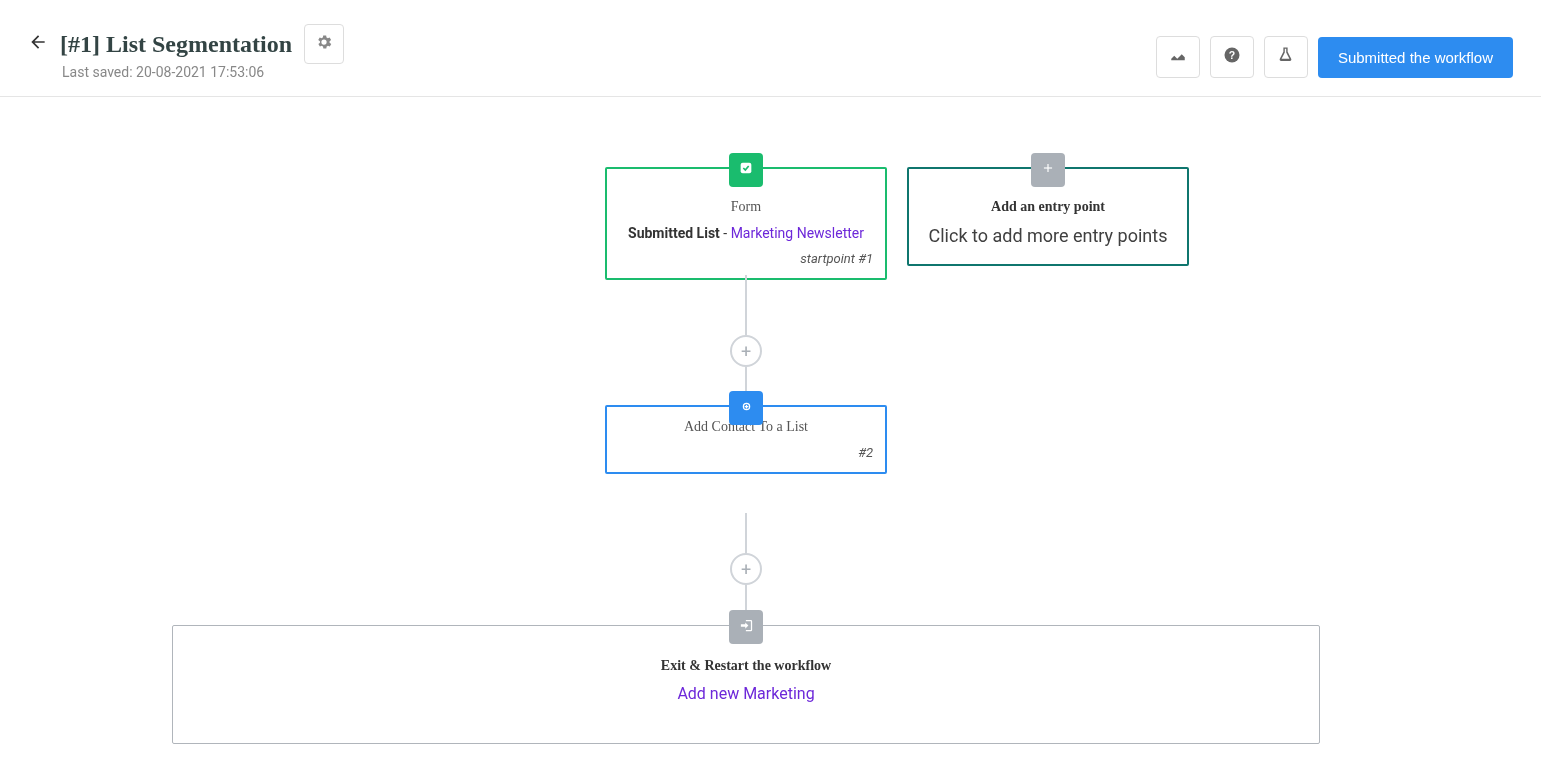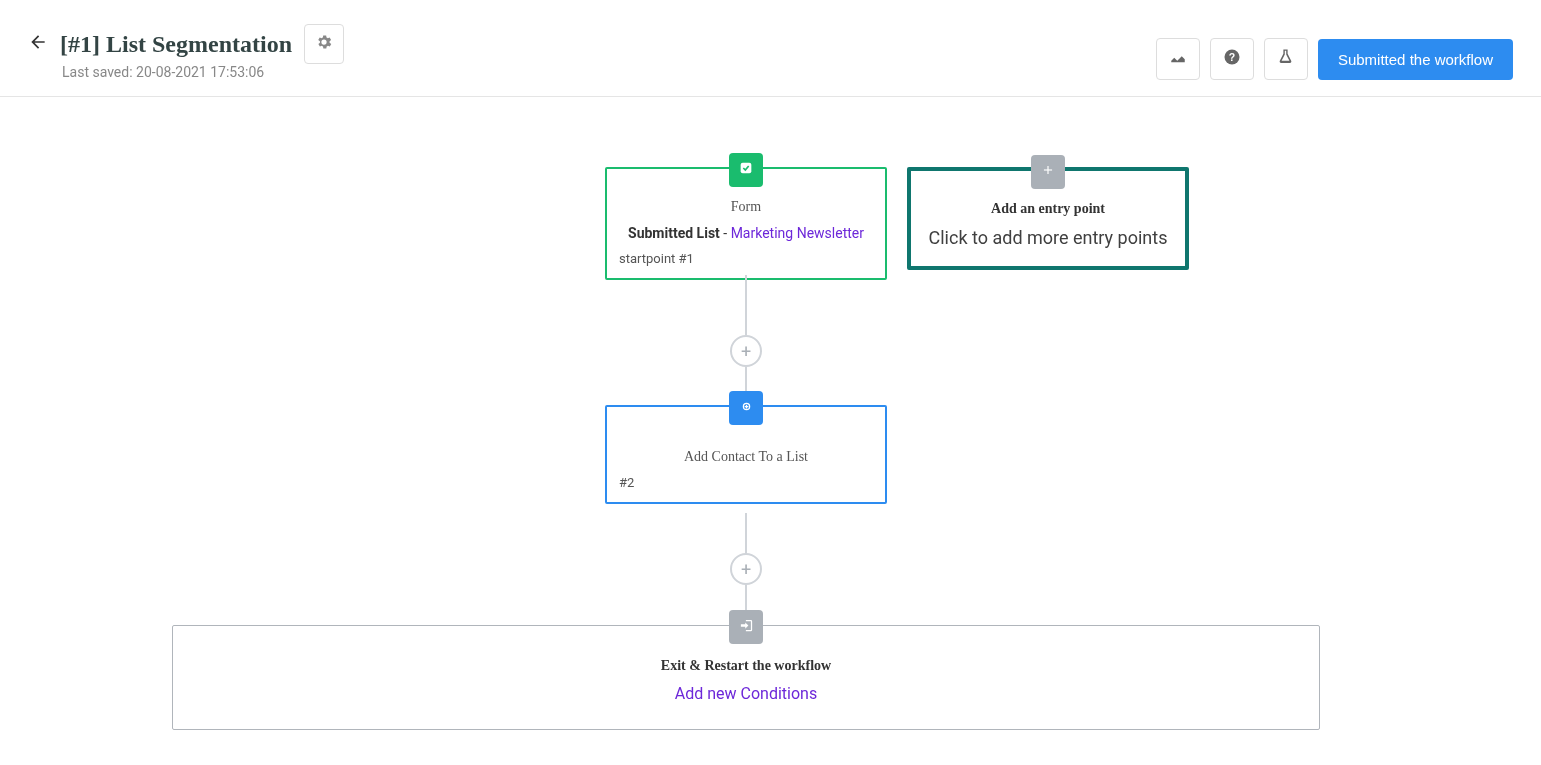--- a/index.html
+++ b/index.html
@@ -1,45 +1,45 @@
 <!DOCTYPE html>
 <html><head>
 <meta charset="utf-8">
 <style>
 * { box-sizing: border-box; margin: 0; padding: 0; }
 body { font-family: -apple-system, BlinkMacSystemFont, "Segoe UI", Roboto, Arial, sans-serif; background: #fff; color: #333; }
-.header { display: flex; align-items: flex-end; justify-content: space-between; padding: 24px 28px 16px 28px; border-bottom: 1px solid #e5e5e5; }
+.header { display: flex; align-items: center; justify-content: space-between; padding: 24px 28px 16px 28px; border-bottom: 1px solid #e5e5e5; }
 .header-left { display: flex; flex-direction: column; }
 .header-title-row { display: flex; align-items: center; gap: 12px; }
 .back-arrow { cursor: pointer; font-size: 22px; color: #333; }
 .title { font-family: Georgia, "Times New Roman", serif; font-size: 24px; font-weight: bold; color: #344; }
 .gear-btn { width: 40px; height: 40px; border: 1px solid #ddd; border-radius: 4px; background: #fff; display: flex; align-items: center; justify-content: center; cursor: pointer; color: #888; font-size: 18px; }
 .last-saved { color: #888; font-size: 14px; margin-top: 0; margin-left: 34px; }
 .header-right { display: flex; align-items: center; gap: 10px; margin-top: 10px; }
 .icon-btn { width: 44px; height: 42px; border: 1px solid #ddd; border-radius: 4px; background: #fff; display: flex; align-items: center; justify-content: center; cursor: pointer; color: #666; font-size: 17px; }
 .activate-btn { background: #2d8cf0; color: #fff; border: none; border-radius: 4px; padding: 12px 20px; font-size: 15px; cursor: pointer; }
 .canvas { position: relative; height: 650px; overflow-y: auto; }
 .canvas-inner { position: relative; width: 100%; height: 760px; }
 
 .node { position: absolute; background: #fff; border-radius: 2px; text-align: center; }
 .node-green { border: 2px solid #1abc6e; width: 282px; padding: 30px 12px 12px 12px; }
-.node-blue { border: 2px solid #2d8cf0; width: 282px; padding: 42px 12px 12px 12px; }
-.node-gray { border: 4px solid #0f766e; width: 282px; padding: 30px 12px 18px 12px; }
-.node-exit { border: 1px solid #b0b5bb; width: 1148px; padding: 32px 12px 26px 12px; }
+.node-blue { border: 2px solid #2d8cf0; width: 282px; padding: 12px 12px 12px 12px; }
+.node-gray { border: 2px solid #0f766e; width: 282px; padding: 30px 12px 18px 12px; }
+.node-exit { border: 1px solid #b0b5bb; width: 1148px; padding: 32px 12px 40px 12px; }
 
 .badge { position: absolute; top: -16px; left: 50%; transform: translateX(-50%); width: 34px; height: 34px; border-radius: 4px; display: flex; align-items: center; justify-content: center; color: #fff; font-size: 15px; }
 .badge-green { background: #1abc6e; }
 .badge-blue { background: #2d8cf0; }
 .badge-gray { background: #aab0b7; }
 
 .node-title { color: #555; font-size: 14px; margin-bottom: 10px; font-family: Liberation Serif, serif; }
 .node-sub { color: #333; font-size: 14px; }
 .node-sub b { font-weight: bold; }
 .node-link { color: #6d28d9; cursor: pointer; }
-.node-footer { text-align: left; color: #555; font-size: 13px; margin-top: 10px; }
+.node-footer { text-align: right; color: #555; font-size: 13px; margin-top: 10px; font-style: italic; }
 .node-desc { color: #404040; font-size: 18px; margin-top: 8px; }
 
 .connector { position: absolute; width: 2px; background: #d0d4d9; left: 50%; transform: translateX(-50%); }
 .add-circle { position: absolute; width: 32px; height: 32px; border: 2px solid #d0d4d9; border-radius: 50%; background: #fff; display: flex; align-items: center; justify-content: center; color: #aab0b7; font-size: 18px; cursor: pointer; left: 50%; transform: translateX(-50%); }
 
 .scroll-area::-webkit-scrollbar { width: 14px; }
 .scroll-area::-webkit-scrollbar-thumb { background: #c5c9ce; border-radius: 7px; }
 .scroll-area::-webkit-scrollbar-track { background: #f0f0f0; }
 </style>
 </head>
@@ -150,17 +150,17 @@
 
     <div class="node node-exit" style="left:172px; top:528px;">
       <div class="badge badge-gray">
         <span>
           <svg width="15" height="15" viewBox="0 0 24 24" fill="#fff">
               <path d="M10 17l5-5-5-5v3H3v4h7v3zM19 3h-8v2h8v14h-8v2h8a2 2 0 002-2V5a2 2 0 00-2-2z"></path>
             </svg>
         </span>
       </div>
       <div class="node-title" style="font-weight:bold; color:#333;">Exit &amp; Restart the workflow</div>
-      <div style="margin-top:6px;"><span class="node-link">Add new Conditions</span></div>
+      <div style="margin-top:6px;"><span class="node-link">Add new Marketing</span></div>
     </div>
 
   </div>
 </div>
 
 </body></html>

